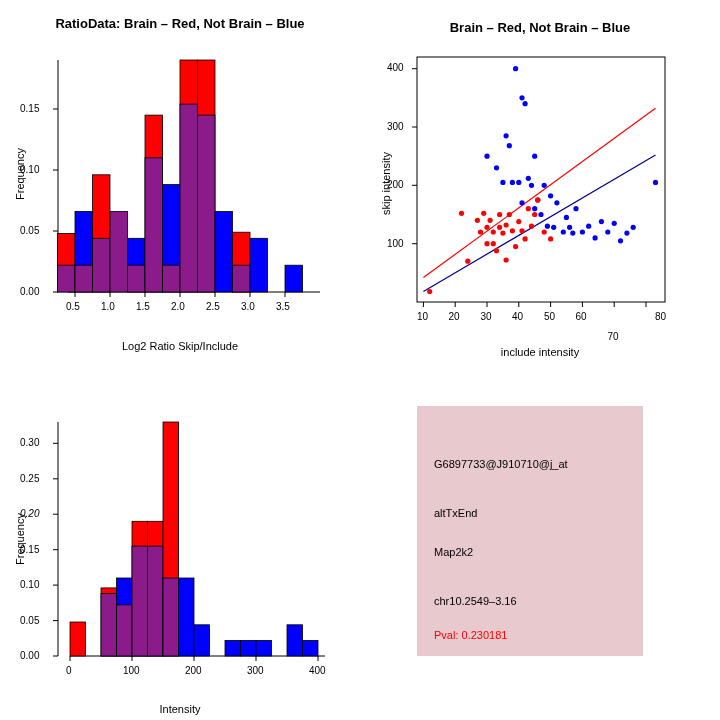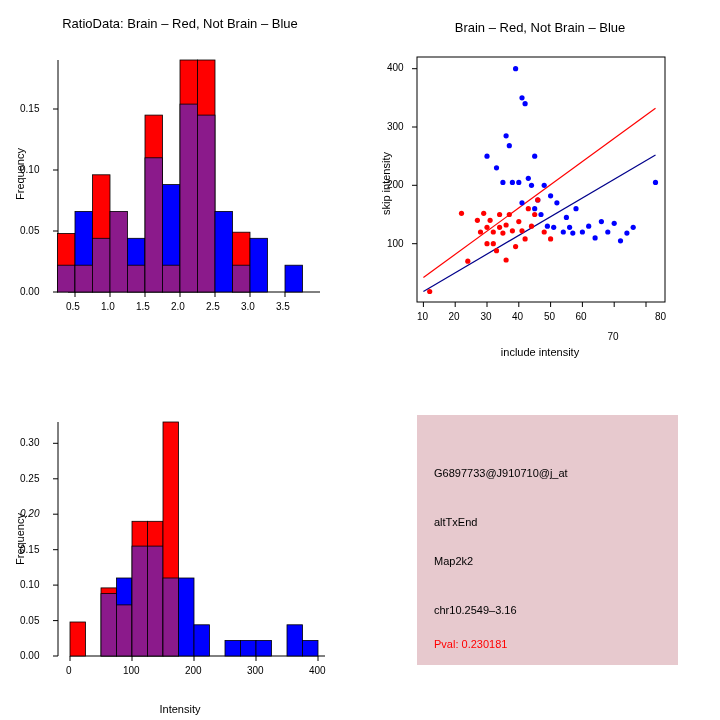--- a/index.html
+++ b/index.html
@@ -6,21 +6,21 @@
   body{
     width:720px;height:720px;
     background:#ffffff;
     font-family:"Liberation Sans", sans-serif;
     color:#000000;
     overflow:hidden;
   }
   .page{position:relative;width:720px;height:720px;}
   .panel{position:absolute;}
   .ttl{
-    font-size:13px;font-weight:normal;text-align:center;
+    font-size:13px;font-weight:bold;text-align:center;
     white-space:nowrap;
   }
   .axlabel{font-size:11px;text-align:center;}
   .axlabel-y{
     font-size:11px;
     transform:rotate(-90deg);
     transform-origin:left top;
     white-space:nowrap;
   }
   .tick{font-size:10px;white-space:nowrap;}
@@ -38,20 +38,21 @@
   .infoline.pval{color:#ff0000;}
 </style>
 </head>
 <body>
 
 <div class="page">
 
   <div class="panel" style="left:0;top:0;width:360px;height:360px;">
     <div class="ttl" style="left:0;top:16px;width:360px;position:absolute;">RatioData: Brain – Red, Not Brain – Blue</div>
 
+    <div class="axlabel" style="position:absolute;left:0;top:340px;width:360px;">Log2 Ratio Skip/Include</div>
     <div class="axlabel-y" style="position:absolute;left:14px;top:200px;">Frequency</div>
 
     <svg width="360" height="360" style="position:absolute;left:0;top:0;">
 
       <line x1="58" y1="60" x2="58" y2="292" stroke="#000" stroke-width="1"></line>
 
       <line x1="53" y1="292" x2="58" y2="292" stroke="#000"></line>
       <line x1="53" y1="231" x2="58" y2="231" stroke="#000"></line>
       <line x1="53" y1="170" x2="58" y2="170" stroke="#000"></line>
       <line x1="53" y1="109" x2="58" y2="109" stroke="#000"></line>
@@ -299,21 +300,21 @@
     <div class="tick" style="position:absolute;left:20px;top:112.8px;">0.25</div>
     <div class="tick" style="position:absolute;left:20px;top:77.3px;">0.30</div>
 
     <div class="tick" style="position:absolute;left:66px;top:305px;">0</div>
     <div class="tick" style="position:absolute;left:123px;top:305px;">100</div>
     <div class="tick" style="position:absolute;left:185px;top:305px;">200</div>
     <div class="tick" style="position:absolute;left:247px;top:305px;">300</div>
     <div class="tick" style="position:absolute;left:309px;top:305px;">400</div>
   </div>
 
-  <div class="infobox" style="left:417px;top:415px;width:261px;height:250px;">
+  <div class="infobox" style="left:417px;top:406px;width:226px;height:250px;">
     <div class="infoline" style="left:17px;top:52px;">G6897733@J910710@j_at</div>
     <div class="infoline" style="left:17px;top:101px;">altTxEnd</div>
     <div class="infoline" style="left:17px;top:140px;">Map2k2</div>
     <div class="infoline" style="left:17px;top:189px;">chr10.2549–3.16</div>
     <div class="infoline pval" style="left:17px;top:223px;">Pval: 0.230181</div>
   </div>
 
 </div>
 
 </body></html>

